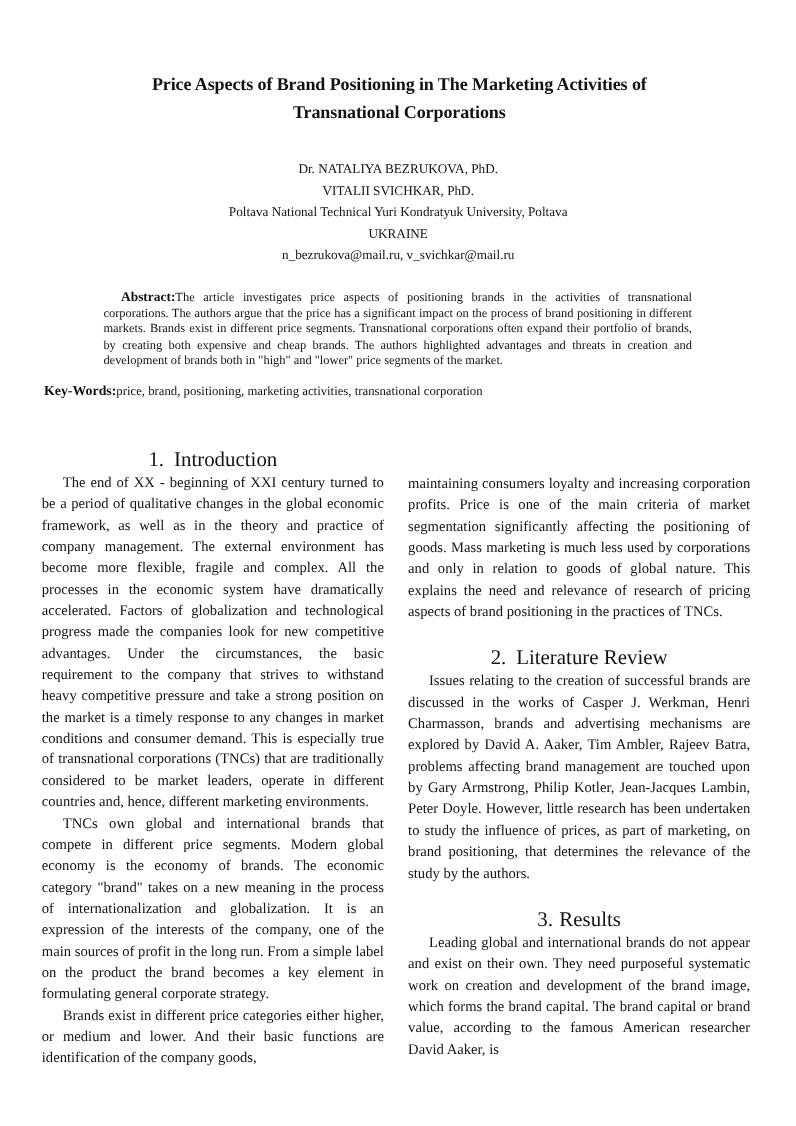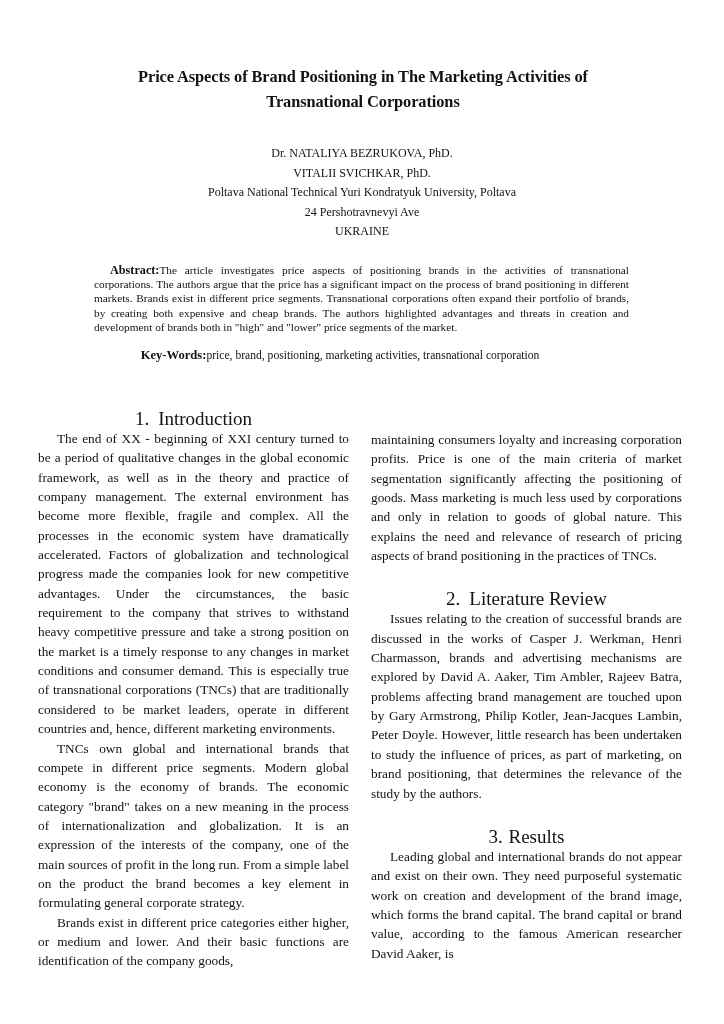--- a/index.html
+++ b/index.html
@@ -68,21 +68,20 @@
   .abstract-block .abs-body { }
 
   
   .keywords-block {
     position: absolute;
     left: 40px;
     top: 348px;
     width: 600px;
     font-size: 11.6px;
     line-height: 14.5px;
-    text-align: center;
   }
   .keywords-block .lead {
     font-weight: bold;
     font-size: 12.6px;
   }
 
   
   .col {
     position: absolute;
     top: 408px;
@@ -129,22 +128,22 @@
 
   <div class="title-block">
     <div class="paper-title">Price Aspects of Brand Positioning in The Marketing Activities of</div>
     <div class="paper-title">Transnational Corporations</div>
   </div>
 
   <div class="author-block">
     <div>Dr. NATALIYA BEZRUKOVA, PhD.</div>
     <div>VITALII SVICHKAR, PhD.</div>
     <div>Poltava National Technical Yuri Kondratyuk University, Poltava</div>
-    <div>24 Pershotravnevyi Ave</div>
     <div>UKRAINE</div>
+    <div>n_bezrukova@mail.ru, v_svichkar@mail.ru</div>
   </div>
 
   <div class="abstract-block">
     <span class="lead">Abstract:</span><span class="abs-body">The article investigates price aspects of positioning brands in the activities of transnational corporations. The authors argue that the price has a significant impact on the process of brand positioning in different markets. Brands exist in different price segments. Transnational corporations often expand their portfolio of brands, by creating both expensive and cheap brands. The authors highlighted advantages and threats in creation and development of brands both in "high" and "lower" price segments of the market.</span>
   </div>
 
   <div class="keywords-block">
     <span class="lead">Key-Words:</span><span>price, brand, positioning, marketing activities, transnational corporation</span>
   </div>
 

